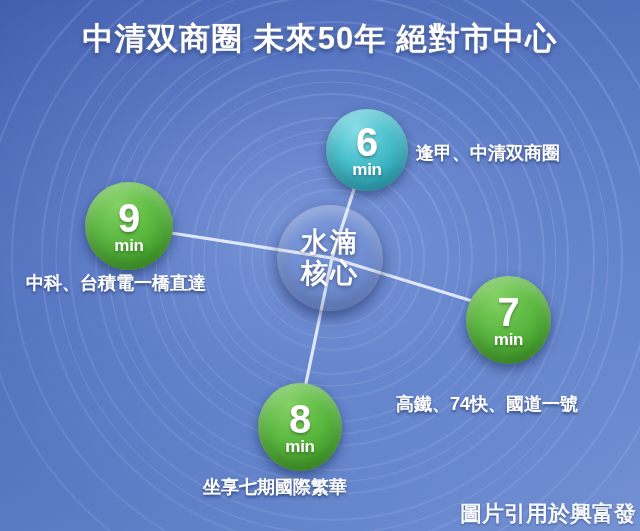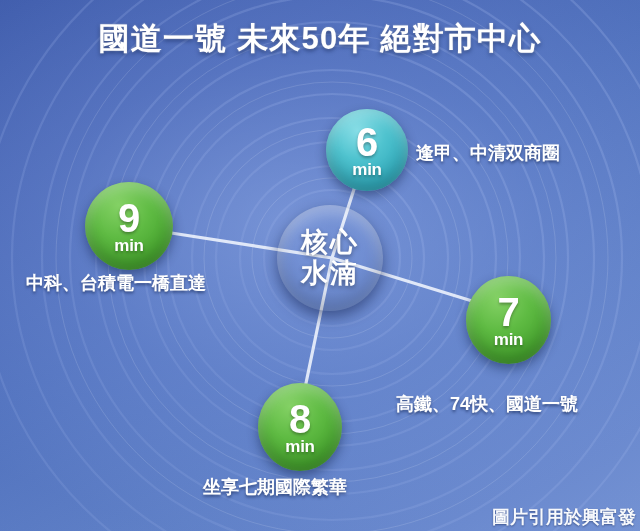--- a/index.html
+++ b/index.html
@@ -126,21 +126,21 @@
     white-space: nowrap;
     text-shadow:
       0 2px 3px rgba(12,28,74,0.60),
       0 0 1px rgba(255,255,255,0.35);
   }
 
   .watermark {
     position: absolute;
     right: 4px;
     bottom: 2px;
-    font-size: 18px;
+    font-size: 22px;
     font-weight: bold;
     color: #ffffff;
     white-space: nowrap;
     opacity: 0.95;
     text-shadow: 0 1px 2px rgba(10,25,70,0.5);
   }
 </style>
 </head>
 <body>
 
@@ -179,37 +179,37 @@
 
   <svg id="links" viewBox="0 0 640 531" xmlns="http://www.w3.org/2000/svg">
     <g stroke="#eaf0fc" stroke-width="3.2" stroke-linecap="round" opacity="0.92">
       <line x1="332" y1="258" x2="364" y2="158"></line>
       <line x1="332" y1="258" x2="152" y2="230"></line>
       <line x1="332" y1="258" x2="495" y2="308"></line>
       <line x1="332" y1="258" x2="300" y2="412"></line>
     </g>
   </svg>
 
-  <div class="heading">國道一號 未來50年 絕對市中心</div>
+  <div class="heading">中清双商圈 未來50年 絕對市中心</div>
 
   <div class="node teal" style="left:326px; top:109px; width:82px; height:82px;">
     <div class="num">6</div>
     <div class="unit">min</div>
   </div>
   <div class="caption" style="left:416px; top:141px;">逢甲、中清双商圈</div>
 
   <div class="node green" style="left:85px; top:182px; width:88px; height:88px;">
     <div class="num">9</div>
     <div class="unit">min</div>
   </div>
   <div class="caption" style="left:26px; top:271px;">中科、台積電一橋直達</div>
 
   <div class="center-node" style="left:277px; top:205px; width:106px; height:106px;">
+    <span>水湳</span>
     <span>核心</span>
-    <span>水湳</span>
   </div>
 
   <div class="node green" style="left:466px; top:276px; width:85px; height:88px;">
     <div class="num">7</div>
     <div class="unit">min</div>
   </div>
   <div class="caption" style="left:396px; top:392px;text-align:center;">高鐵、74快、國道一號</div>
 
   <div class="node green" style="left:258px; top:383px; width:84px; height:88px;">
     <div class="num">8</div>

